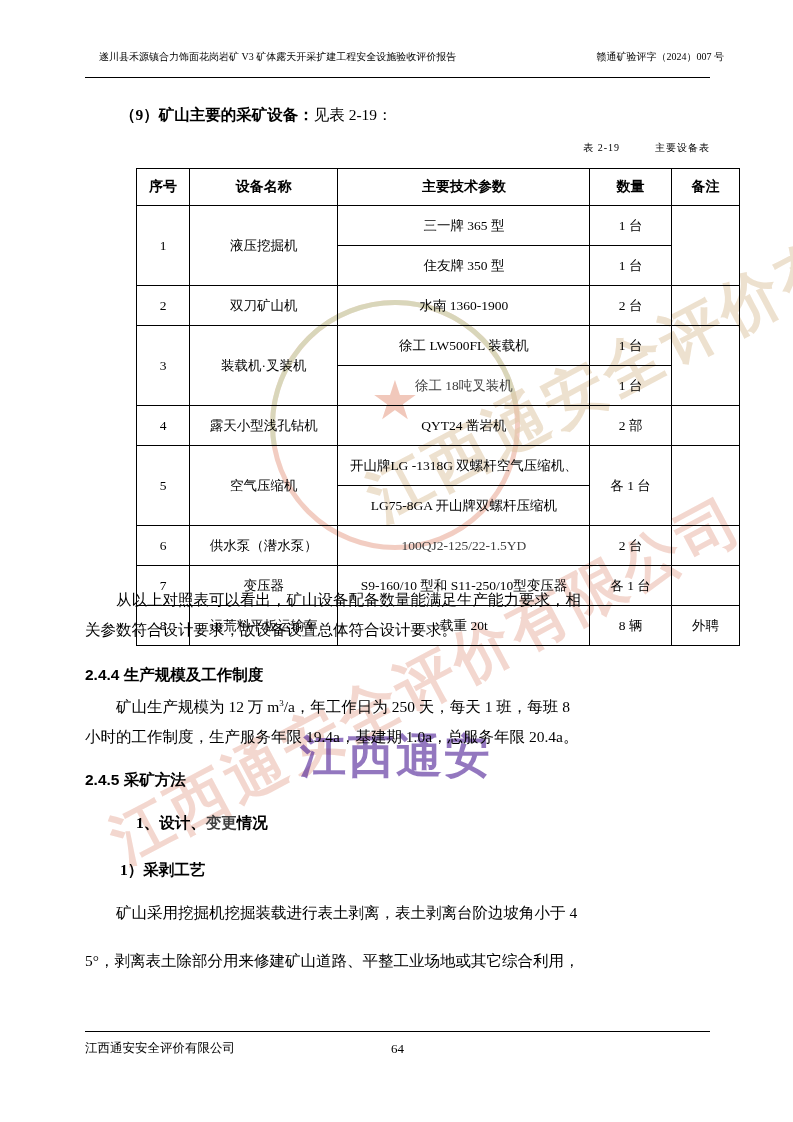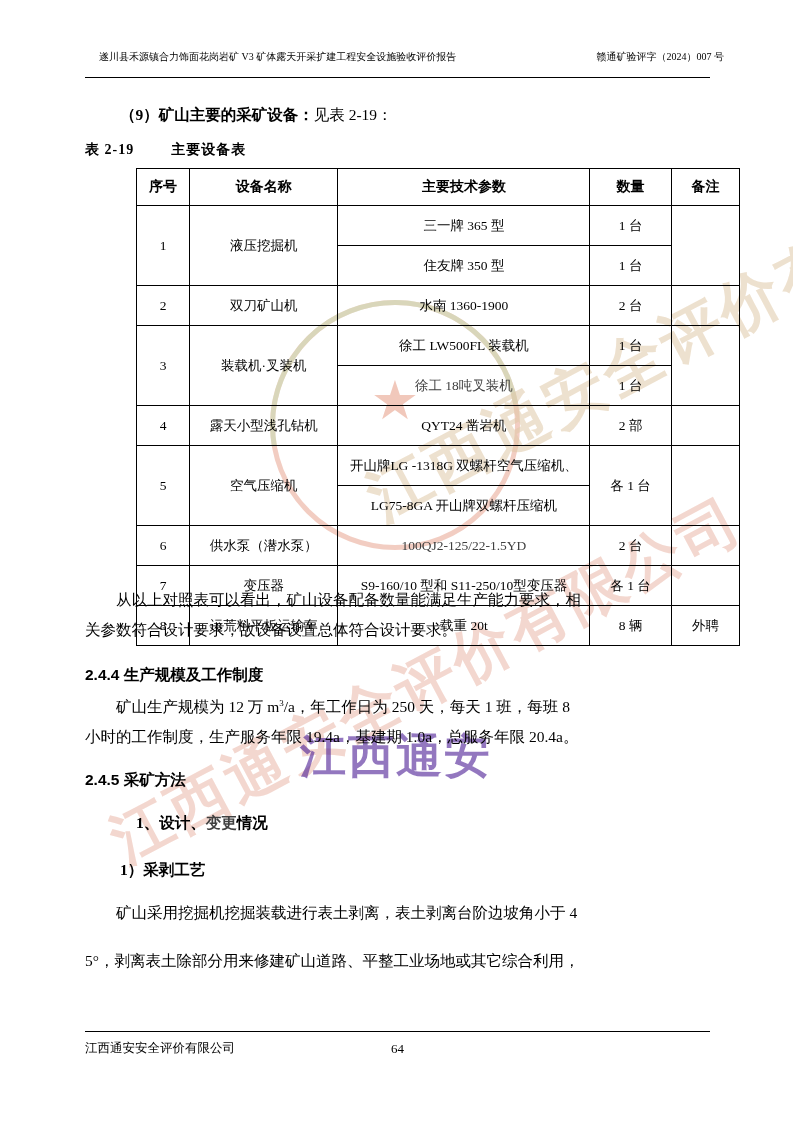--- a/index.html
+++ b/index.html
@@ -132,23 +132,23 @@
     font-weight: bold;
     font-size: 15.5px;
   }
   .red { color: #404040; }
   
   .tbl-caption {
     position: absolute;
     left: 85px;
     top: 141px;
     width: 625px;
-    text-align: left;
-    font-weight: bold;
-    font-size: 14px;
+    text-align: right;
+    font-weight: normal;
+    font-size: 10px;
     letter-spacing: 1px;
   }
   table.spec {
     position: absolute;
     left: 96px;
     top: 168px;
     width: 604px;
     border-collapse: collapse;
     font-size: 13.5px;
     background: transparent;

